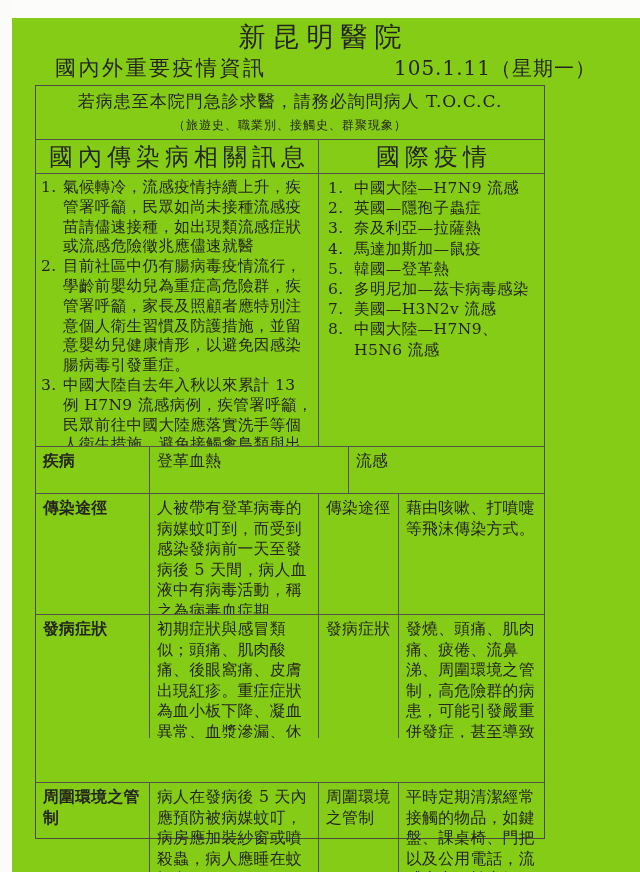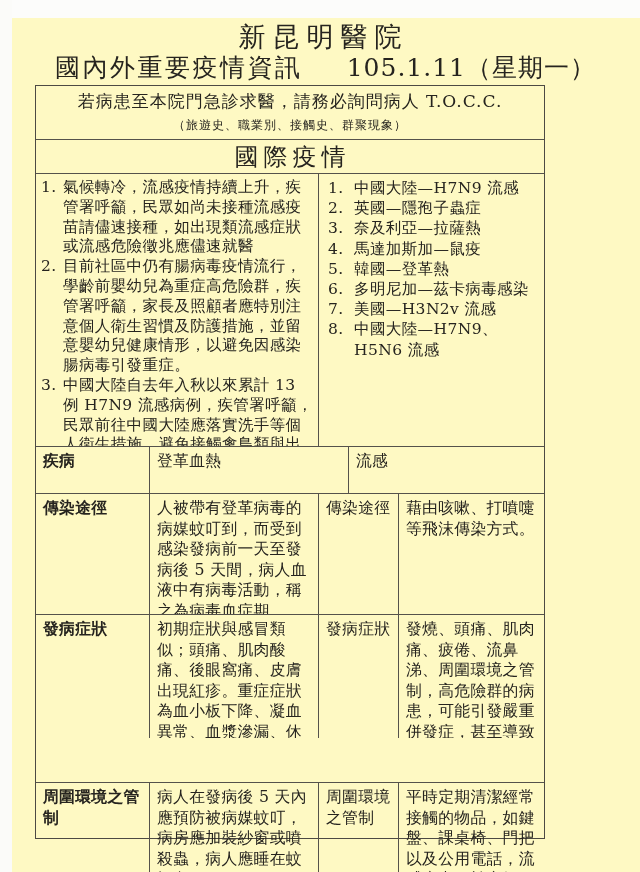--- a/index.html
+++ b/index.html
@@ -1,35 +1,35 @@
 <!DOCTYPE html>
 <html><head>
 <meta charset="utf-8">
 <style>
   * { margin:0; padding:0; box-sizing:border-box; }
   html,body { background:#e8e6e1; }
   body { font-family:"DejaVu Serif","Liberation Serif",serif; color:#26241f; }
   .page {
     position:relative; width:640px; height:872px; overflow:hidden;
-    background:#fef9c3;
+    background:#84cc16;
   }
   .edge-top { position:absolute; top:0; left:0; width:640px; height:18px; background:#fcfcfb; }
   .edge-left { position:absolute; top:0; left:0; width:12px; height:872px; background:#fbfbf9; }
 
   .doc-header { position:absolute; top:20px; left:0; width:640px; }
   .doc-title {
     text-align:center; font-size:27px; letter-spacing:7px;
     padding-left:7px; line-height:34px;
   }
   .doc-subtitle-row {
     position:absolute; top:32px; left:55px; width:541px;
     display:flex; justify-content:space-between; align-items:baseline;
   }
-  .doc-subtitle { font-size:25px; letter-spacing:2.5px; line-height:32px; }
-  .doc-date { font-size:25px; letter-spacing:1px; line-height:32px; }
+  .doc-subtitle { font-size:21px; letter-spacing:2.5px; line-height:32px; }
+  .doc-date { font-size:20px; letter-spacing:1px; line-height:32px; }
 
   .sheet {
     position:absolute; top:85px; left:35px; width:510px; height:754px;
     border:1.5px solid #4d4a43;
     display:flex; flex-direction:column;
     background:transparent;
   }
   .row { display:flex; flex-shrink:0; }
   .row + .row { border-top:1px solid #55524b; }
   .cell { overflow:hidden; }
@@ -85,20 +85,21 @@
   </div>
 
   <div class="sheet">
 
     <div class="row row-notice">
       <div class="notice-l1">若病患至本院門急診求醫，請務必詢問病人 T.O.C.C.</div>
       <div class="notice-l2">（旅遊史、職業別、接觸史、群聚現象）</div>
     </div>
 
     <div class="row row-sechead">
+      <div class="cell col-left-upper sechead-cell">國內傳染病相關訊息</div>
       <div class="cell col-right-upper sechead-cell">國際疫情</div>
     </div>
 
     <div class="row row-upper">
       <div class="cell col-left-upper upper-cell">
         <div class="list-item">
           <span class="num">1.</span>
           <span class="txt">氣候轉冷，流感疫情持續上升，疾管署呼籲，民眾如尚未接種流感疫苗請儘速接種，如出現類流感症狀或流感危險徵兆應儘速就醫</span>
         </div>
         <div class="list-item">

